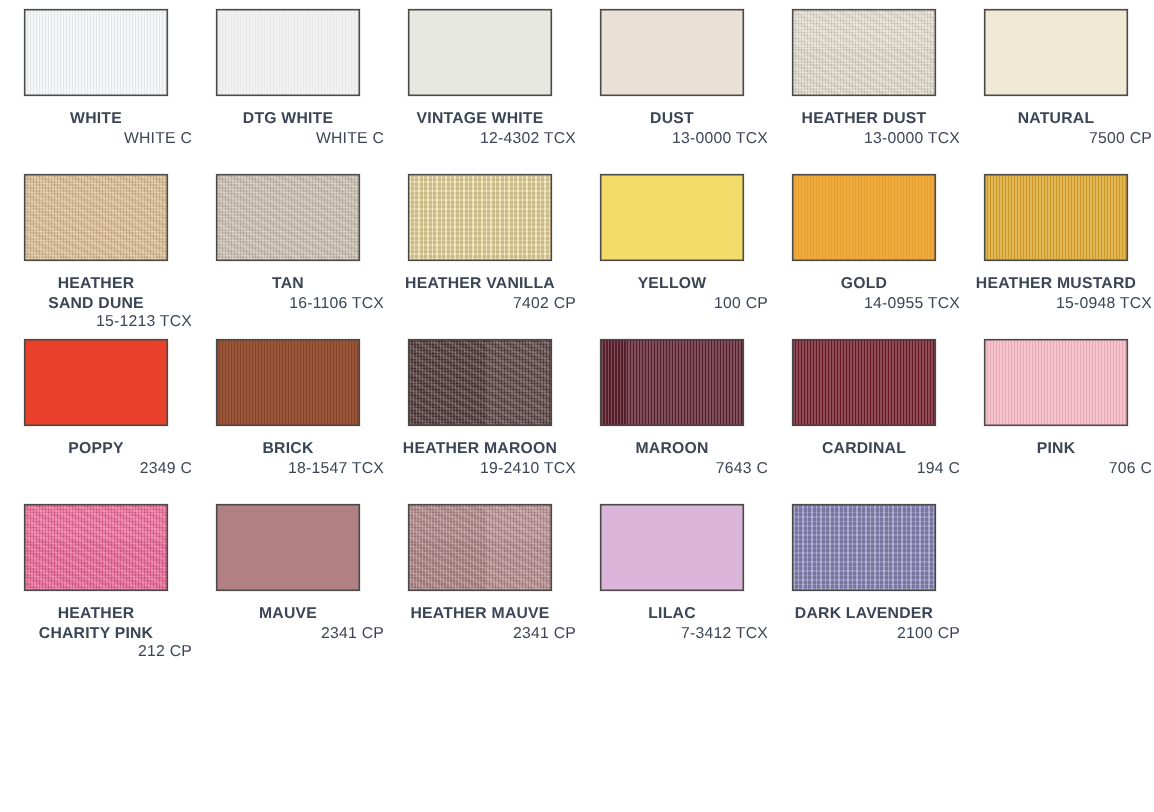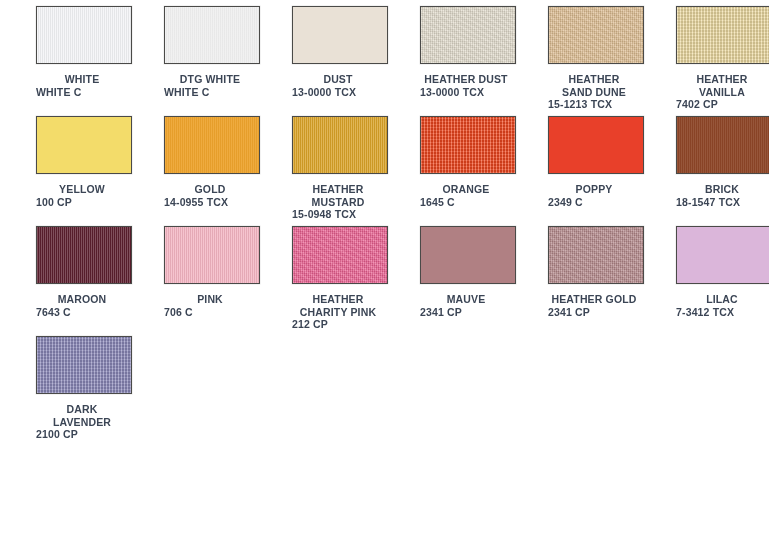--- a/index.html
+++ b/index.html
@@ -18,21 +18,20 @@
     grid-template-columns: repeat(6, 128px);
     grid-template-rows: 110px 110px 110px 110px 101px;
     width: 768px;
     margin: 0;
     padding: 0;
   }
   .swatch-cell {
     position: relative;
     padding-top: 6px;
     box-sizing: border-box;
-    margin-left: 36px;
   }
   .swatch-chip {
     width: 96px;
     height: 58px;
     margin: 0 auto;
     border: 1px solid #4a4a48;
     box-sizing: border-box;
     position: relative;
     overflow: hidden;
     box-shadow: 0 0 0 0.5px rgba(0,0,0,0.10);
@@ -70,25 +69,25 @@
     margin-top: 9px;
     text-align: center;
     color: #3b4555;
     font-size: 10.5px;
     line-height: 12.6px;
     font-weight: bold;
     letter-spacing: 0.15px;
     white-space: pre-line;
   }
   .swatch-code {
-    text-align: left;
+    text-align: right;
     color: #3b4555;
     font-size: 10.5px;
     line-height: 12.6px;
-    font-weight: bold;
+    font-weight: normal;
     letter-spacing: 0.15px;
   }
 </style>
 </head>
 <body>
 
 <div id="swatch-grid">
     <div class="swatch-cell">
       <div class="swatch-chip" style="background: rgb(243, 244, 246);">
         <div class="tex vertical"></div>
@@ -97,42 +96,63 @@
       <div class="swatch-code">WHITE C</div>
     </div>
     <div class="swatch-cell">
       <div class="swatch-chip" style="background: rgb(240, 240, 240);">
         <div class="tex soft"></div>
       </div>
       <div class="swatch-label">DTG WHITE</div>
       <div class="swatch-code">WHITE C</div>
     </div>
     <div class="swatch-cell">
+      <div class="swatch-chip" style="background: rgb(232, 232, 227);">
+        <div class="tex plain"></div>
+      </div>
+      <div class="swatch-label">VINTAGE WHITE</div>
+      <div class="swatch-code">12-4302 TCX</div>
+    </div>
+    <div class="swatch-cell">
       <div class="swatch-chip" style="background: rgb(233, 225, 214);">
         <div class="tex plain"></div>
       </div>
       <div class="swatch-label">DUST</div>
       <div class="swatch-code">13-0000 TCX</div>
     </div>
     <div class="swatch-cell">
       <div class="swatch-chip" style="background: rgb(227, 221, 205);">
         <div class="tex heather"></div>
       </div>
       <div class="swatch-label">HEATHER DUST</div>
       <div class="swatch-code">13-0000 TCX</div>
+    </div>
+    <div class="swatch-cell">
+      <div class="swatch-chip" style="background: rgb(239, 233, 214);">
+        <div class="tex plain"></div>
+      </div>
+      <div class="swatch-label">NATURAL</div>
+      <div class="swatch-code">7500 CP</div>
     </div>
     <div class="swatch-cell">
       <div class="swatch-chip" style="background: rgb(223, 189, 145);">
         <div class="tex heather"></div>
       </div>
       <div class="swatch-label">HEATHER
 SAND DUNE</div>
       <div class="swatch-code">15-1213 TCX</div>
     </div>
     <div class="swatch-cell">
+      <div class="swatch-chip" style="background: rgb(205, 193, 178);">
+        <div class="tex heather"></div>
+      </div>
+      <div class="swatch-label">TAN</div>
+      <div class="swatch-code">16-1106 TCX</div>
+    </div>
+    <div class="swatch-cell">
       <div class="swatch-chip" style="background: rgb(242, 223, 165);">
         <div class="tex knit"></div>
       </div>
       <div class="swatch-label">HEATHER VANILLA</div>
       <div class="swatch-code">7402 CP</div>
     </div>
     <div class="swatch-cell">
       <div class="swatch-chip" style="background: rgb(243, 220, 106);">
         <div class="tex plain"></div>
       </div>
@@ -147,46 +167,53 @@
       <div class="swatch-code">14-0955 TCX</div>
     </div>
     <div class="swatch-cell">
       <div class="swatch-chip" style="background: rgb(217, 162, 39);">
         <div class="tex vertical"></div>
       </div>
       <div class="swatch-label">HEATHER MUSTARD</div>
       <div class="swatch-code">15-0948 TCX</div>
     </div>
     <div class="swatch-cell">
-      <div class="swatch-chip" style="background: rgb(244, 72, 31);">
-        <div class="tex knit"></div>
-      </div>
-      <div class="swatch-label">ORANGE</div>
-      <div class="swatch-code">1645 C</div>
-    </div>
-    <div class="swatch-cell">
       <div class="swatch-chip" style="background: rgb(232, 64, 42);">
         <div class="tex plain"></div>
       </div>
       <div class="swatch-label">POPPY</div>
       <div class="swatch-code">2349 C</div>
     </div>
     <div class="swatch-cell">
       <div class="swatch-chip" style="background: rgb(141, 69, 39);">
         <div class="tex soft"></div>
       </div>
       <div class="swatch-label">BRICK</div>
       <div class="swatch-code">18-1547 TCX</div>
     </div>
     <div class="swatch-cell">
+      <div class="swatch-chip" style="background: rgb(76, 50, 51);">
+        <div class="tex heather"></div>
+      </div>
+      <div class="swatch-label">HEATHER MAROON</div>
+      <div class="swatch-code">19-2410 TCX</div>
+    </div>
+    <div class="swatch-cell">
       <div class="swatch-chip" style="background: rgb(91, 31, 46);">
         <div class="tex vertical"></div>
       </div>
       <div class="swatch-label">MAROON</div>
       <div class="swatch-code">7643 C</div>
+    </div>
+    <div class="swatch-cell">
+      <div class="swatch-chip" style="background: rgb(109, 26, 38);">
+        <div class="tex vertical"></div>
+      </div>
+      <div class="swatch-label">CARDINAL</div>
+      <div class="swatch-code">194 C</div>
     </div>
     <div class="swatch-cell">
       <div class="swatch-chip" style="background: rgb(243, 180, 193);">
         <div class="tex vertical"></div>
       </div>
       <div class="swatch-label">PINK</div>
       <div class="swatch-code">706 C</div>
     </div>
     <div class="swatch-cell">
       <div class="swatch-chip" style="background: rgb(237, 95, 145);">
@@ -200,21 +227,21 @@
       <div class="swatch-chip" style="background: rgb(176, 128, 131);">
         <div class="tex plain"></div>
       </div>
       <div class="swatch-label">MAUVE</div>
       <div class="swatch-code">2341 CP</div>
     </div>
     <div class="swatch-cell">
       <div class="swatch-chip" style="background: rgb(181, 136, 138);">
         <div class="tex heather"></div>
       </div>
-      <div class="swatch-label">HEATHER GOLD</div>
+      <div class="swatch-label">HEATHER MAUVE</div>
       <div class="swatch-code">2341 CP</div>
     </div>
     <div class="swatch-cell">
       <div class="swatch-chip" style="background: rgb(219, 182, 218);">
         <div class="tex plain"></div>
       </div>
       <div class="swatch-label">LILAC</div>
       <div class="swatch-code">7-3412 TCX</div>
     </div>
     <div class="swatch-cell">

